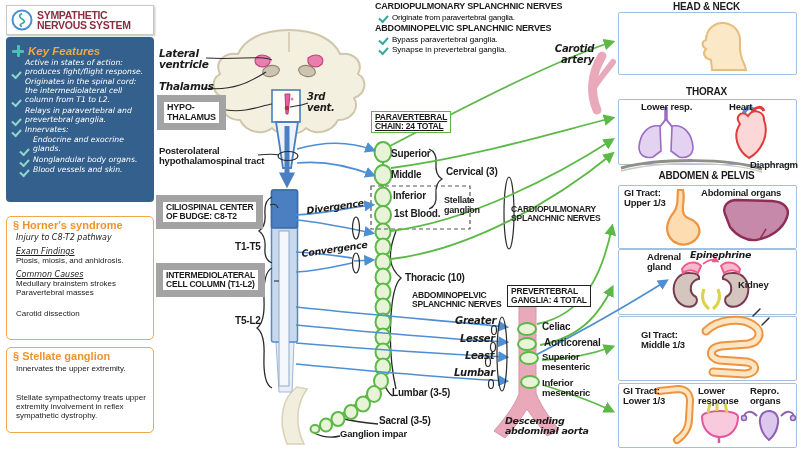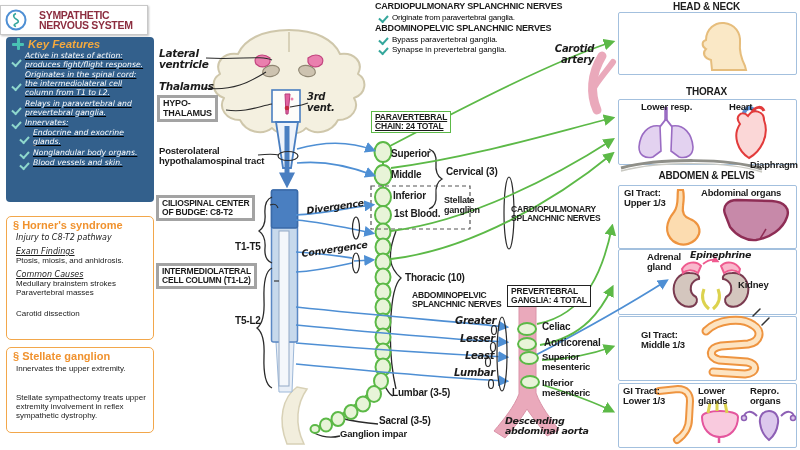--- a/index.html
+++ b/index.html
@@ -5,38 +5,38 @@
   html,body{margin:0;padding:0;background:#fff;}
   #page{position:relative;width:800px;height:450px;background:#fff;overflow:hidden;
         font-family:"Liberation Sans","DejaVu Sans",sans-serif;}
   svg.art{position:absolute;left:0;top:0;z-index:2;pointer-events:none;}
   .obox{position:absolute;background:#fff;border:1.5px solid #a3c0de;border-radius:2px;z-index:1;}
   .lbl{position:absolute;color:#1b1b1b;line-height:1.06;white-space:pre-line;z-index:3;}
   .p{font-weight:bold;letter-spacing:-0.2px;}
   .s{font-style:italic;font-weight:bold;font-family:"DejaVu Sans",sans-serif;letter-spacing:-0.3px;}
   .f8{font-size:8px}.f85{font-size:8.5px}.f9{font-size:9px}.f95{font-size:9.5px}
   .f10{font-size:10px}.f105{font-size:10.5px}
-  .whitebox{background:#fff;border:3px solid #a3a3a3;padding:1px 3px;}
+  .whitebox{background:#fff;border:7px solid #a3a3a3;padding:1px 3px;}
   .greenbox{border:1.4px solid #5cb947;text-decoration:underline;}
   .blackbox{border:1.4px solid #222;}
   .ctr{text-align:center;}
   .rot{transform:rotate(-8deg);transform-origin:0 0;}
   
-  .titlecard{position:absolute;left:0;top:5px;width:148px;height:30px;background:#fff;
+  .titlecard{position:absolute;left:6px;top:5px;width:148px;height:30px;background:#fff;
     border:1px solid #c8c8c8;box-shadow:1px 1px 2px rgba(0,0,0,.25);display:flex;align-items:center;
-    gap:12px;padding:0 4px;box-sizing:border-box;z-index:3;}
+    gap:4px;padding:0 4px;box-sizing:border-box;z-index:3;}
   .titletext{color:#8c2d3f;font-weight:bold;font-size:10.5px;line-height:1.0;letter-spacing:-0.3px;white-space:pre-line;}
   .kfpanel{position:absolute;left:6px;top:37px;width:148px;height:165px;background:#33608c;border-radius:4px;
-    padding:1px 6px;box-sizing:border-box;z-index:3;}
+    padding:8px 6px;box-sizing:border-box;z-index:3;}
   .kf-head{display:flex;align-items:center;gap:4px;color:#f3a93e;font-weight:bold;font-style:italic;
     font-size:11.5px;margin-bottom:2px;}
   .cross{position:relative;width:12px;height:12px;flex:0 0 auto;}
   .cross:before{content:"";position:absolute;left:4.5px;top:0;width:3px;height:12px;background:#49c2b4;border-radius:1px;}
   .cross:after{content:"";position:absolute;top:4.5px;left:0;width:12px;height:3px;background:#49c2b4;border-radius:1px;}
-  .kf-item{display:flex;align-items:center;margin:1.5px 0;text-decoration:underline;}
+  .kf-item{display:flex;align-items:flex-end;margin:1.5px 0;}
   .kf-sub{margin-left:8px;}
   .kf-text{font-size:7.7px;color:#fff;font-style:italic;line-height:1.16;font-family:"DejaVu Sans",sans-serif;}
   .chk{flex:0 0 auto;width:7px;height:4px;border-left:2px solid #8fd8cd;border-bottom:2px solid #8fd8cd;
     transform:rotate(-48deg);margin:2px 4px 0 0;display:inline-block;}
   .chk.dark{border-color:#35a79c;}
   .note-panel{position:absolute;left:6px;width:148px;background:#fff;border:1.5px solid #f2a74b;
     border-radius:5px;padding:3px 6px;box-sizing:border-box;z-index:3;}
   .op-head{color:#f0922e;font-weight:bold;font-size:11px;display:flex;gap:3px;align-items:baseline;line-height:1.05;}
   .op-mark{font-weight:bold;font-size:11px;color:#f0922e;}
   .op-line{font-size:8px;color:#1b1b1b;margin:2.5px 0 0 3px;line-height:1.12;}
@@ -395,17 +395,17 @@
   <div class="lbl p f95" style="left:701px;top:188px">Abdominal organs</div>
   <div class="lbl p f95" style="left:647px;top:252px">Adrenal
 gland</div>
   <div class="lbl s f95" style="left:690px;top:250px">Epinephrine</div>
   <div class="lbl p f95" style="left:738px;top:280px">Kidney</div>
   <div class="lbl p f95" style="left:641px;top:330px">GI Tract:
 Middle 1/3</div>
   <div class="lbl p f95" style="left:623px;top:386px">GI Tract:
 Lower 1/3</div>
   <div class="lbl p f95" style="left:698px;top:386px">Lower
-glands</div>
+response</div>
   <div class="lbl p f95" style="left:750px;top:386px">Repro.
 organs</div>
 
 </div>
 
 </body></html>

